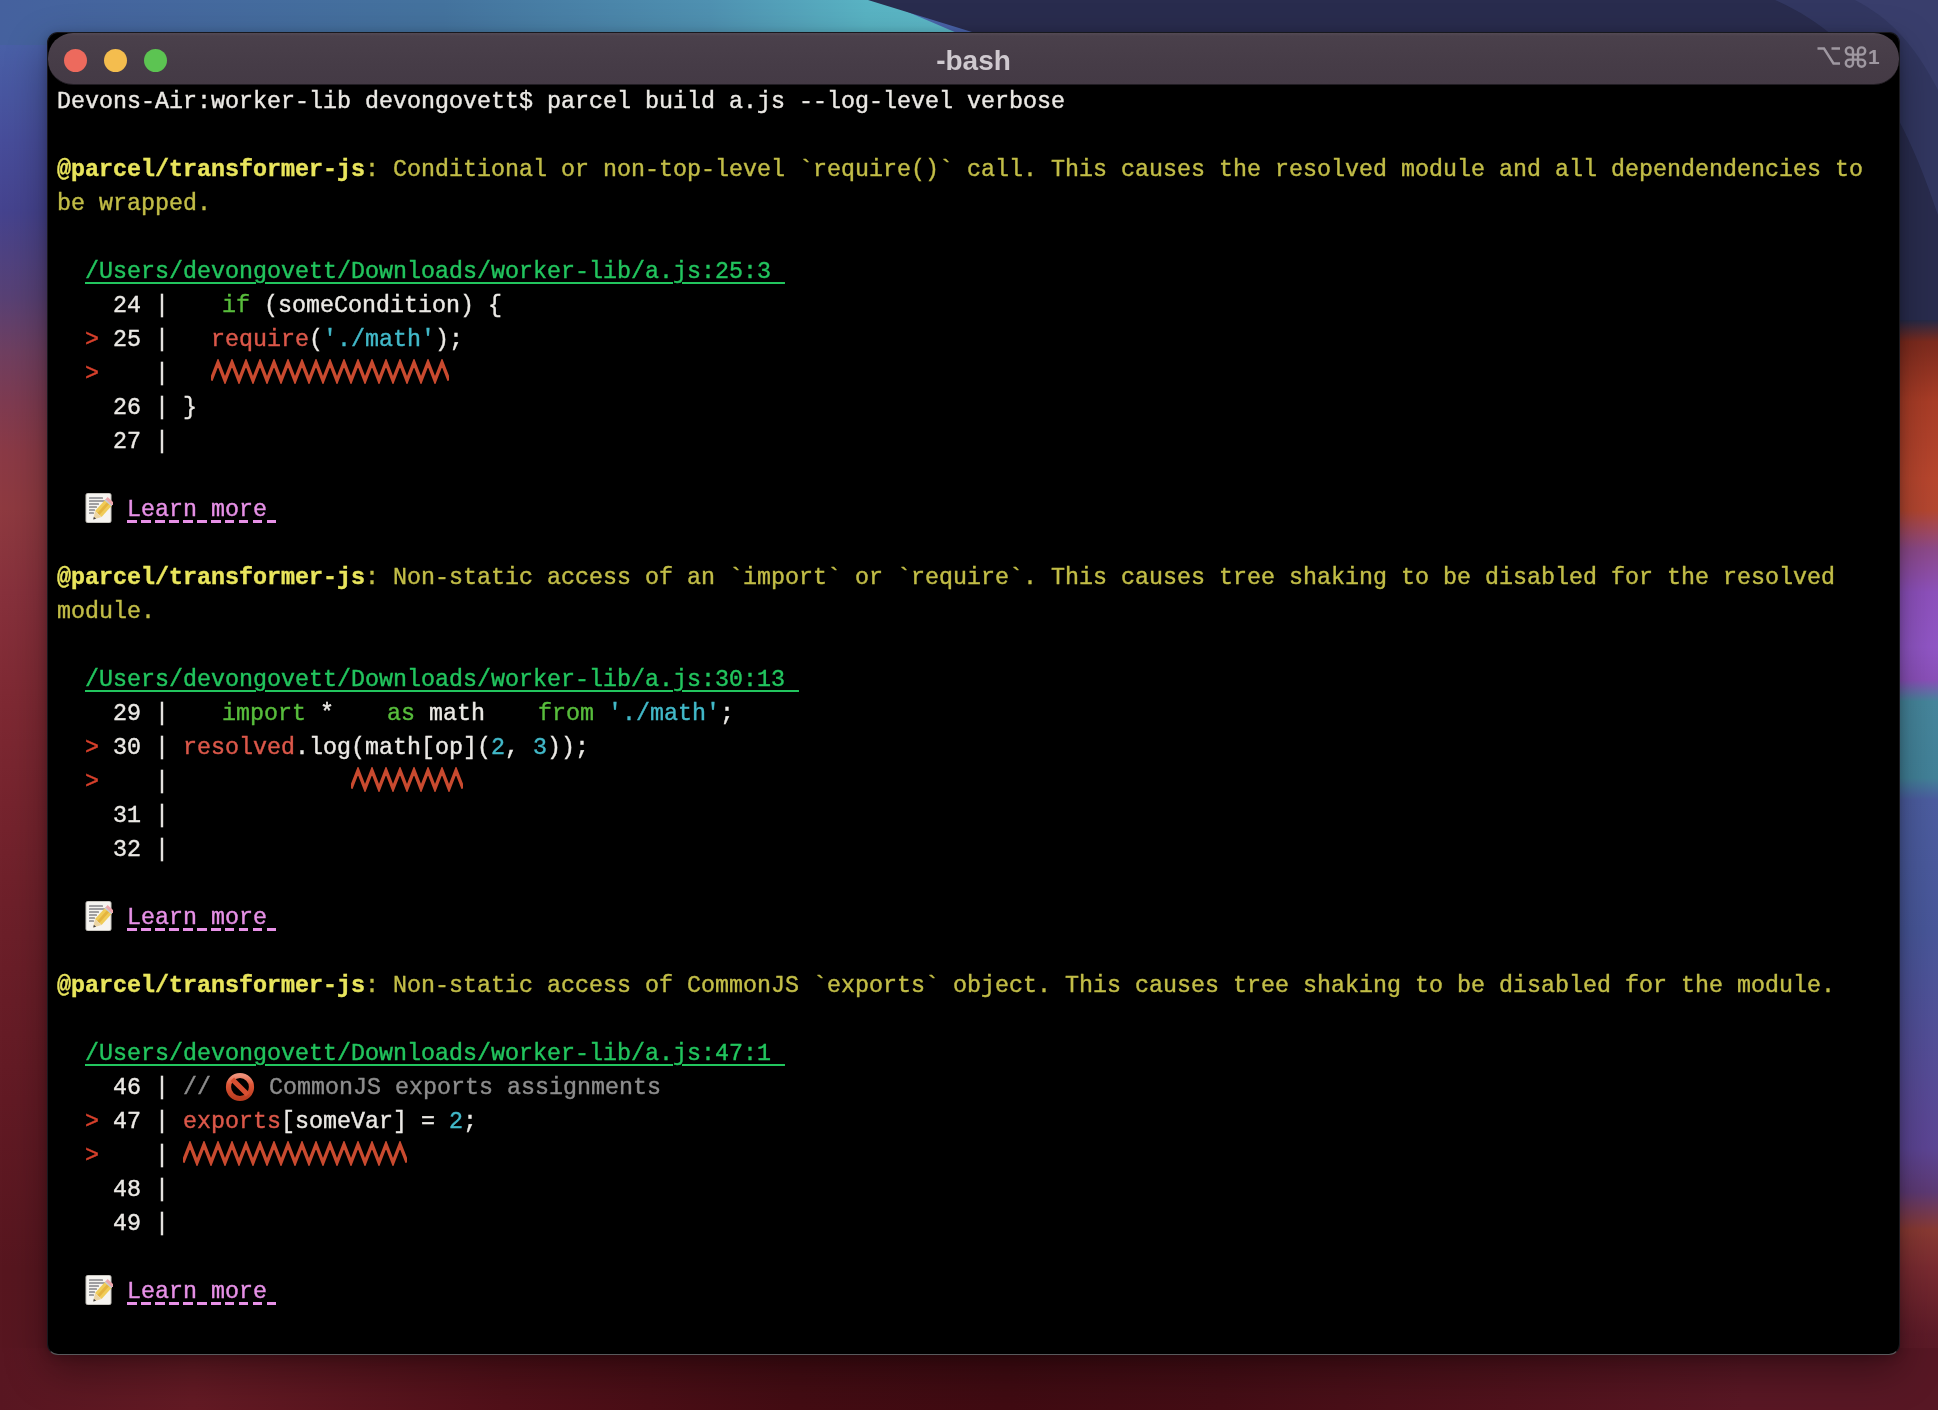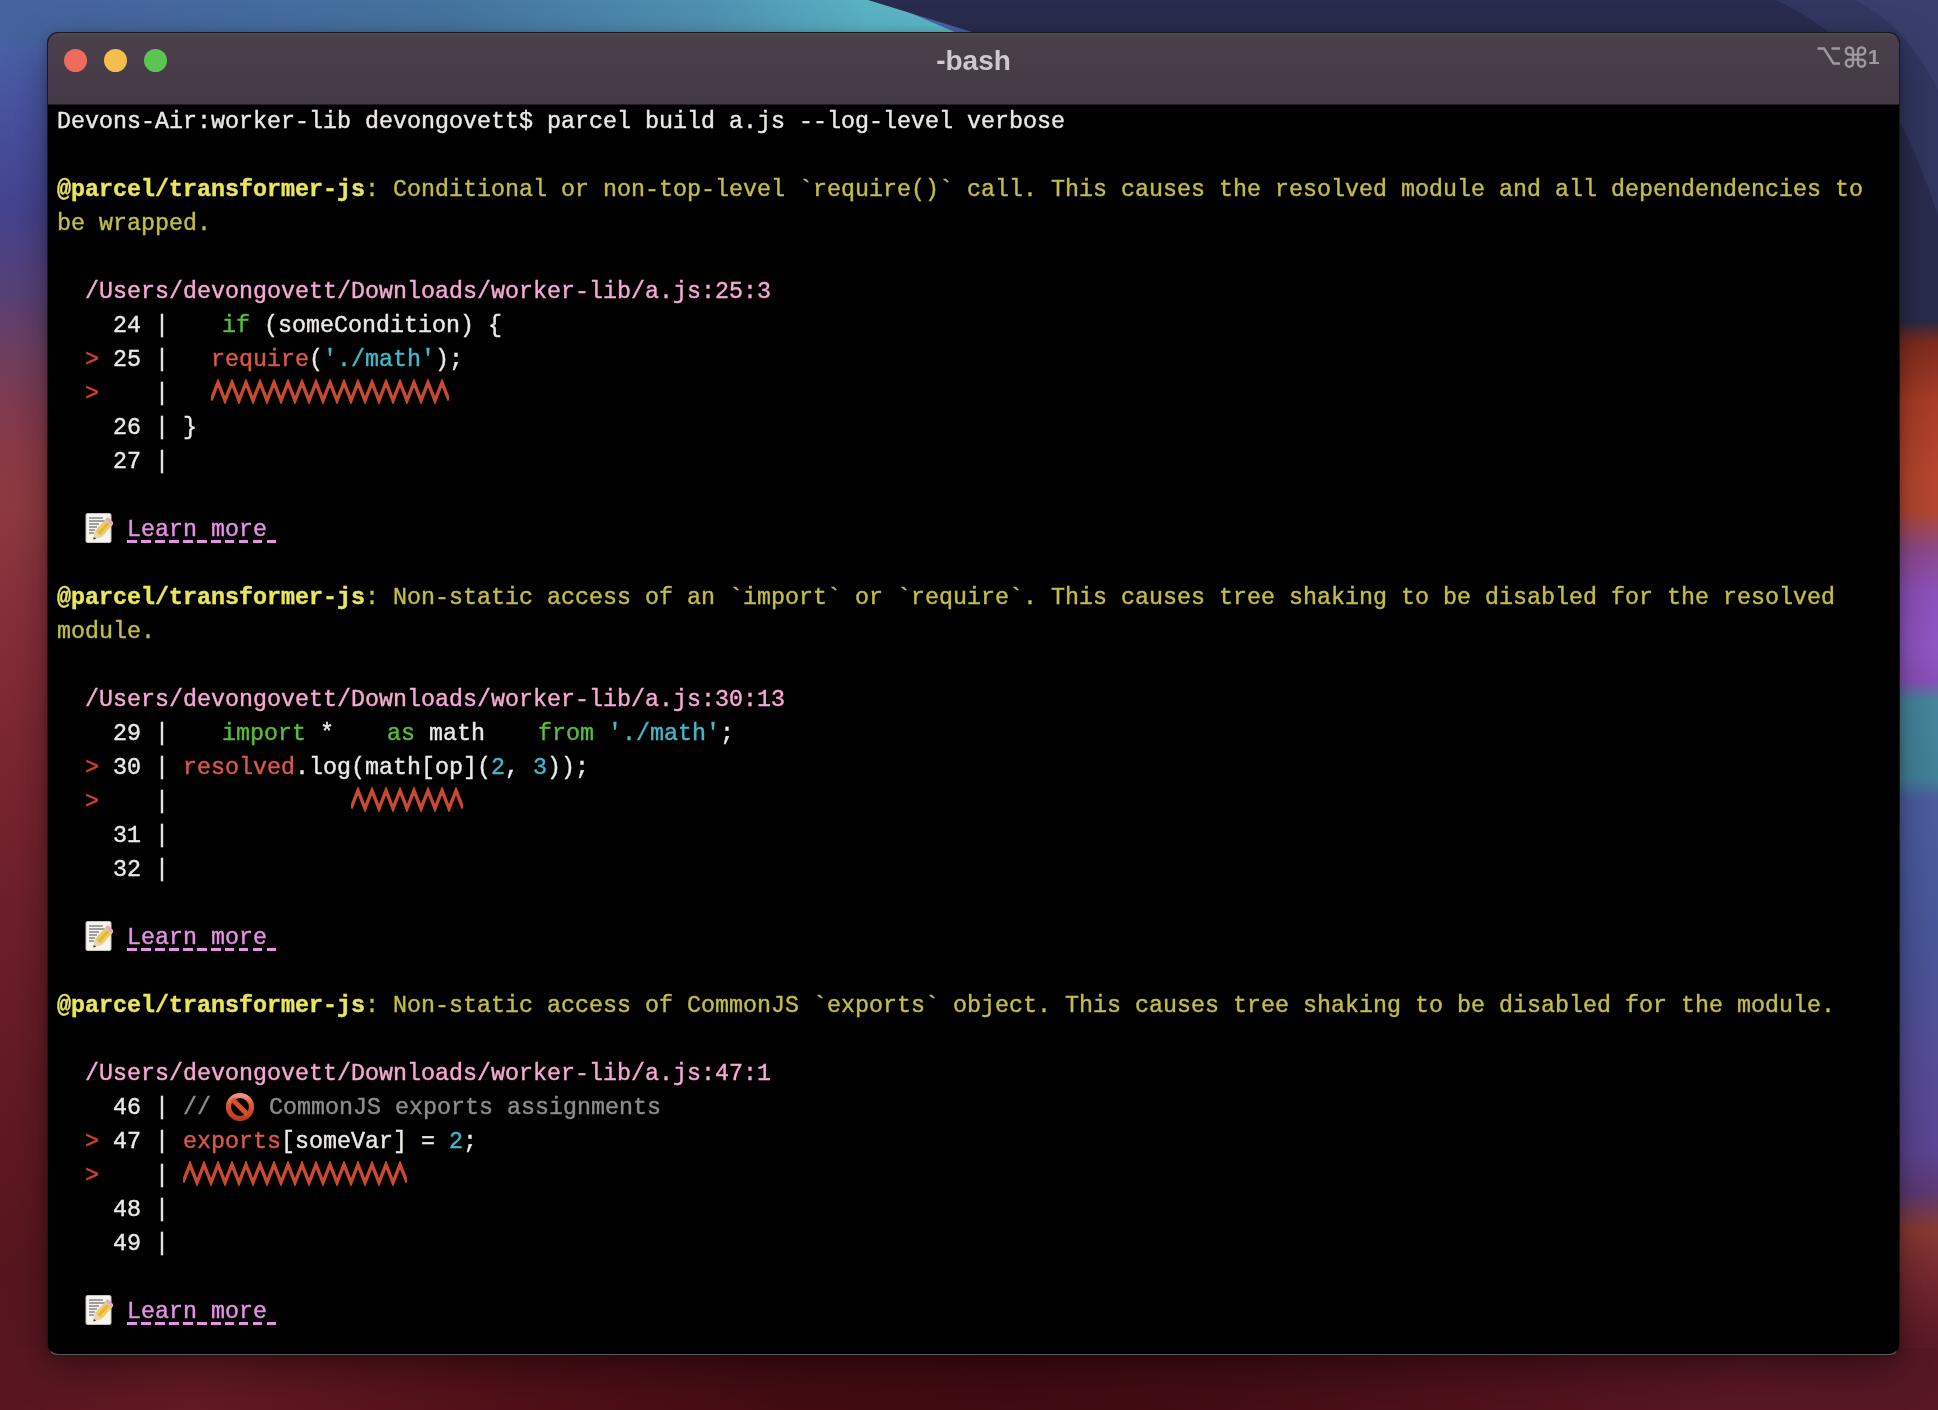--- a/index.html
+++ b/index.html
@@ -2,35 +2,35 @@
 <html><head>
 <meta charset="utf-8">
 <style>
   html,body{margin:0;padding:0;}
   body{width:1938px;height:1410px;position:relative;overflow:hidden;background:#000;}
   #wall{position:absolute;left:0;top:0;}
   #win{position:absolute;left:47px;top:32px;width:1853px;height:1323px;
        border-radius:11px;background:#000;border:1px solid #18181d;border-bottom:1px solid #59595c;
        box-shadow:0 16px 40px rgba(0,0,0,.36), 0 2px 10px rgba(0,0,0,.22);
        box-sizing:border-box;overflow:hidden;}
-  #titlebar{height:72px;background:linear-gradient(180deg,#544a55 0%,#4a404b 6%,#463c47 60%,#443a45 100%);
-       position:relative;border-bottom:1px solid #201c22;box-sizing:border-box;}
+  #titlebar{height:52px;background:linear-gradient(180deg,#544a55 0%,#4a404b 6%,#463c47 60%,#443a45 100%);
+       position:relative;border-bottom:1px solid #201c22;box-sizing:border-box;border-radius:25px;}
   .dot{position:absolute;top:16px;width:23px;height:23px;border-radius:50%;}
   #d1{left:16px;background:#ed6a5d;}
   #d2{left:56px;background:#f4bd4e;}
   #d3{left:96px;background:#5cc452;}
   #title{position:absolute;left:0;right:0;top:0;height:56px;line-height:55px;text-align:center;
        font-family:"Liberation Sans",sans-serif;font-weight:bold;font-size:28px;color:#cfc9cf;}
   #shortcut{position:absolute;right:19px;top:9px;}
   #term{margin:0;padding:0 0 0 9px;font-family:"Liberation Mono",monospace;
         font-size:23.33px;line-height:34px;color:#ebe9e5;-webkit-text-stroke:0.4px;}
   .y{color:#c2bd47;}
   .yb{color:#e9e55c;font-weight:bold;}
   .g{color:#8d8d8d;}
-  .gu{color:#f9a8d4;text-decoration-thickness:2px;text-underline-offset:4px;}
+  .gu{color:#22c55e;text-decoration:underline;text-decoration-thickness:2px;text-underline-offset:4px;}
   .grn{color:#58bd3c;margin-left:39px;}
   .t{color:#42b9c9;}
   .r{color:#dc584a;}
   .m{color:#da412c;}
   .p{color:#e791e7;}
   .pu{background:repeating-linear-gradient(90deg,#e791e7 0 9.5px,rgba(0,0,0,0) 9.5px 14px) left bottom/100% 3px no-repeat;text-align:center;}
   svg.ic{vertical-align:-7px;}
   svg.zz{vertical-align:-4px;}
 </style>
 </head>

